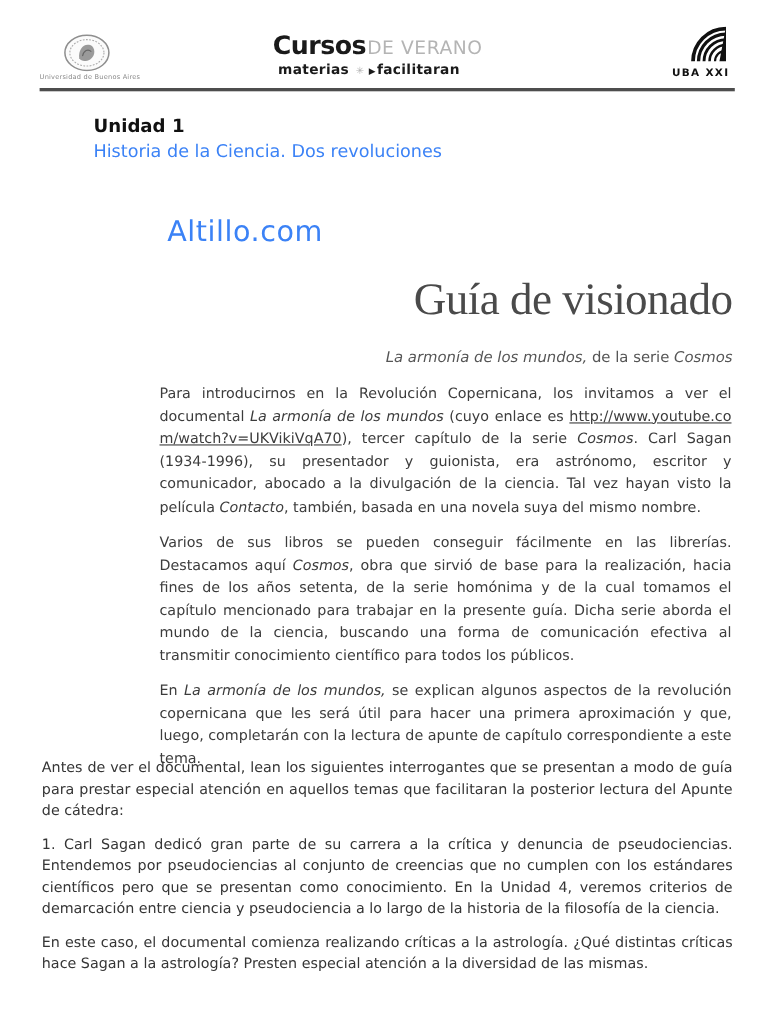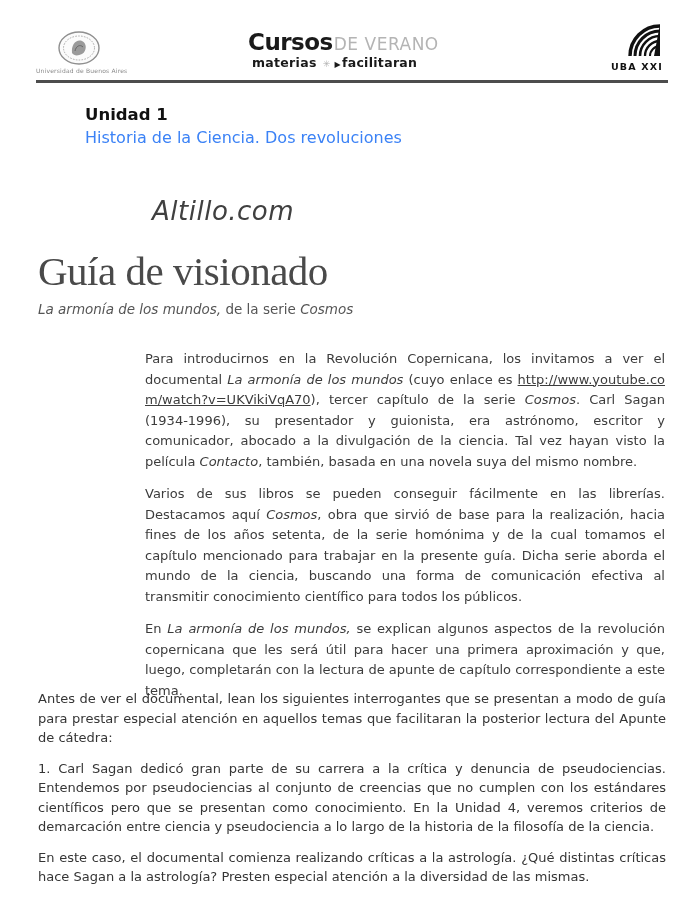--- a/index.html
+++ b/index.html
@@ -13,50 +13,50 @@
     overflow:hidden;
   }
 
   
   .seal{position:absolute;left:58px;top:31px;}
   .seal-caption{
     position:absolute;left:36px;top:67px;width:88px;
     font-size:6px;color:#8a8a8a;text-align:center;letter-spacing:.2px;
     white-space:nowrap;
   }
-  .cursos{position:absolute;left:248px;top:31px;width:170px;}
+  .cursos{position:absolute;left:248px;top:31px;width:170px;text-align:right;}
   .cursos-line1{white-space:nowrap;line-height:1;}
   .cursos-bold{font-weight:bold;font-size:23px;color:#1a1a1a;letter-spacing:-0.5px;}
   .cursos-light{font-size:17px;color:#b4b4b4;letter-spacing:0.5px;margin-left:1px;}
   .cursos-line2{white-space:nowrap;font-weight:bold;font-size:12.5px;color:#1a1a1a;margin-top:1px;margin-left:4px;letter-spacing:0.3px;}
   .spark{color:#b0b0b0;font-size:9px;margin:0 4px 0 6px;font-weight:normal;}
   .flag{color:#1a1a1a;font-size:8px;margin-right:1px;}
   .ubaxxi{position:absolute;left:610px;top:24px;width:54px;text-align:center;}
   .ubaxxi-label{font-weight:bold;font-size:9.5px;color:#111;letter-spacing:1.2px;margin-top:1px;white-space:nowrap;}
   .rule{position:absolute;left:36px;top:80px;width:632px;height:3px;}
 
   
   .unit{position:absolute;left:38px;top:104px;margin-left:47px;}
   .unit-title{font-size:16.5px;font-weight:bold;color:#111;line-height:1.3;}
   .unit-subtitle{font-size:16px;color:#3b82f6;margin-top:3px;}
 
   
   .watermark{
     position:absolute;left:152px;top:196px;
-    font-size:26px;color:#404040;letter-spacing:0.5px;font-style:italic;
+    font-size:26px;color:#3b82f6;letter-spacing:0.5px;
   }
 
   
-  .doc-title-block{position:absolute;left:38px;top:249px;width:628px;}
+  .doc-title-block{position:absolute;left:38px;top:249px;width:628px;text-align:right;}
   .doc-title{
     font-family:"Liberation Serif","DejaVu Serif",serif;
     font-size:41px;color:#4a4a4a;margin:0;font-weight:normal;line-height:1.1;
     letter-spacing:-0.5px;
   }
-  .doc-subtitle{font-size:13.5px;color:#555;margin-top:7px;}
+  .doc-subtitle{font-size:13.5px;color:#555;margin-top:23px;}
   .doc-subtitle .seg-plain{font-style:normal;}
 
   
   .intro{position:absolute;left:145px;top:349px;width:520px;}
   .intro p{
     margin:0 0 12px 0;font-size:13px;line-height:20.5px;
     text-align:justify;color:#3c3c3c;
   }
   .body-text{position:absolute;left:38px;top:689px;width:628px;}
   .body-text p{

